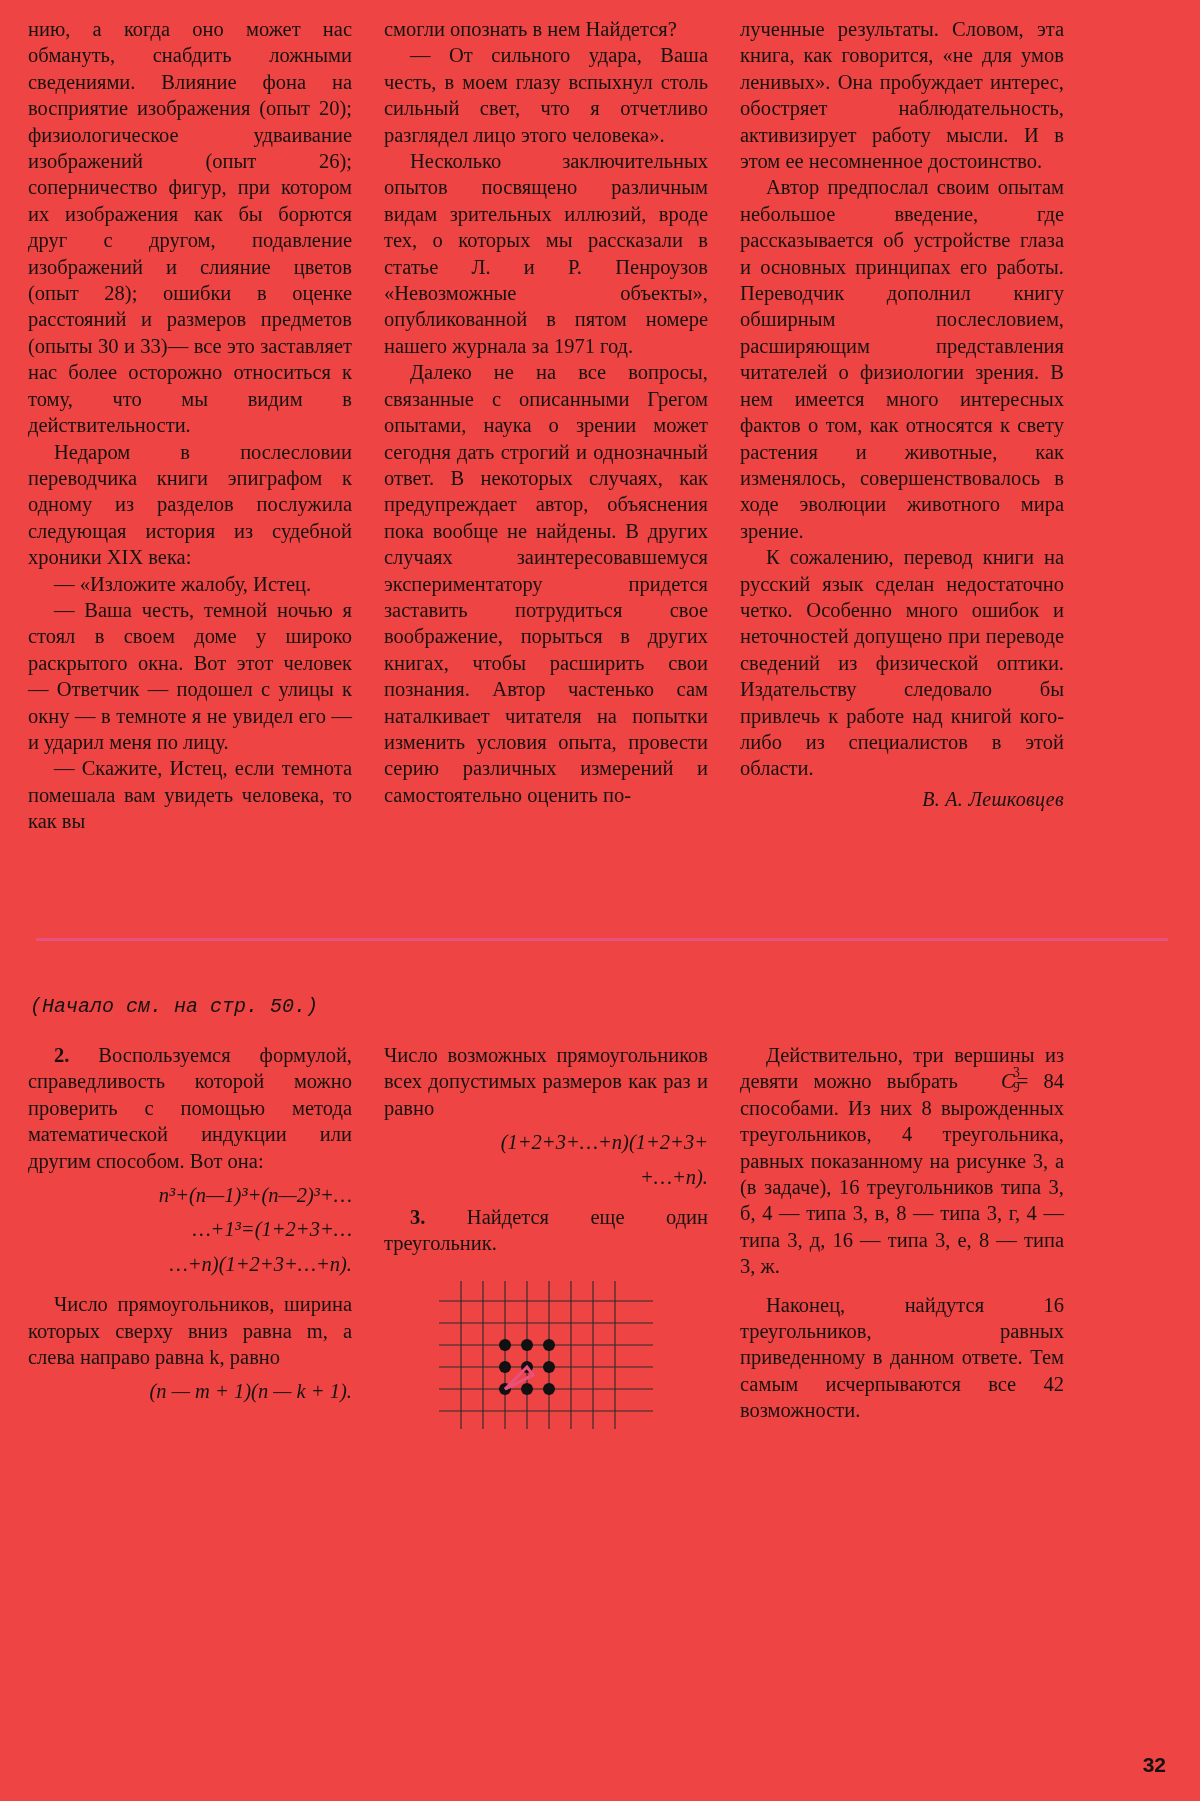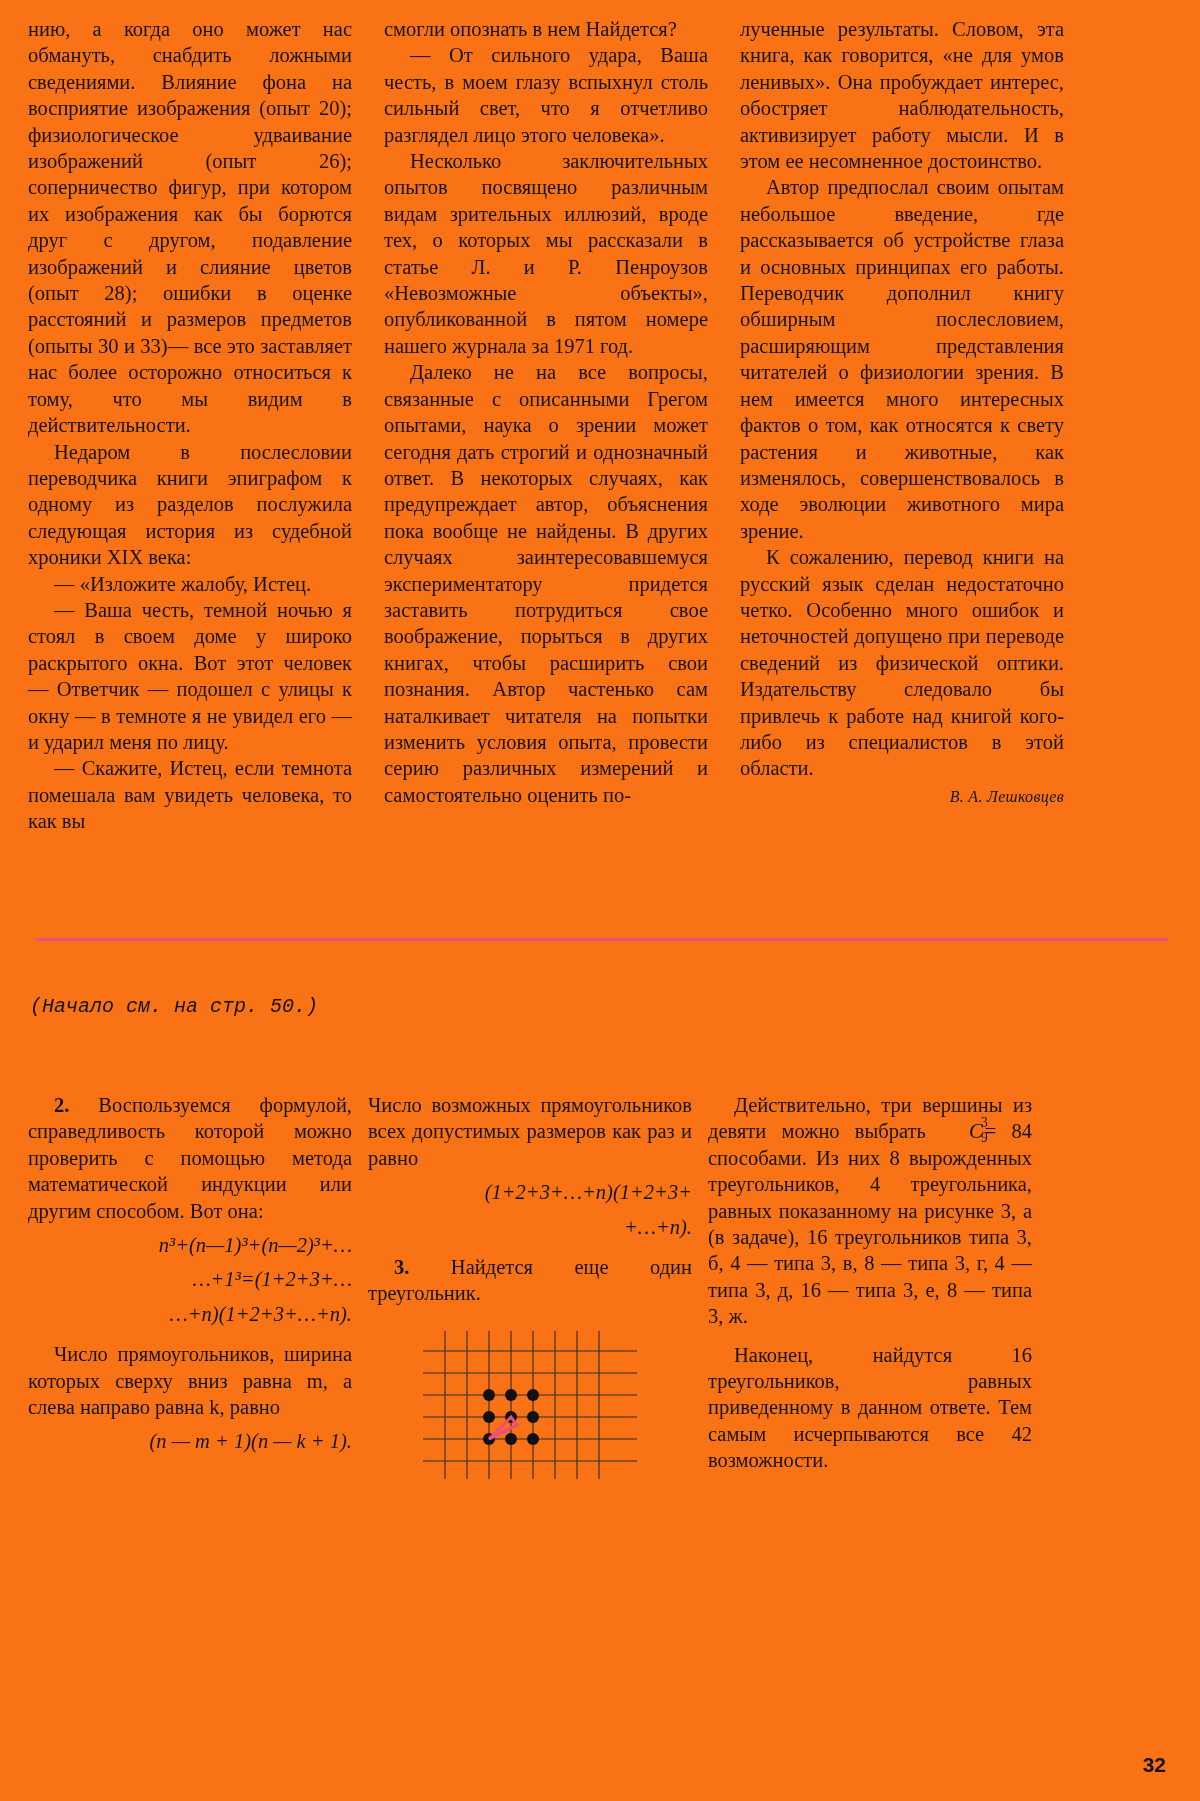--- a/index.html
+++ b/index.html
@@ -13,21 +13,21 @@
     position: relative;
     font-family: "Liberation Serif", serif;
     color: #15130f;
     overflow: hidden;
   }
   .page {
     position: absolute;
     left: 0; top: 0;
     width: 1200px;
     height: 1801px;
-    background: #f97316;
+    background: #ef4444;
   }
 
   
   .top-cols {
     position: absolute;
     left: 28px;
     top: 16px;
     width: 1150px;
     display: flex;
     gap: 32px;
@@ -42,21 +42,21 @@
     text-align: justify;
     text-justify: inter-word;
     hyphens: manual;
   }
   .col p.ind { text-indent: 26px; }
   .col p.noind { text-indent: 0; }
   .sig {
     margin-top: 6px;
     text-align: right;
     font-style: italic;
-    font-size: 16px;
+    font-size: 20px;
     letter-spacing: 0.3px;
   }
 
   
   .divider {
     position: absolute;
     left: 36px;
     top: 938px;
     width: 1132px;
     height: 3px;
@@ -70,24 +70,24 @@
     top: 995px;
     font-size: 20px;
     font-style: italic;
     font-family: Liberation Mono, monospace;
   }
 
   
   .bot-cols {
     position: absolute;
     left: 28px;
-    top: 1092px;
+    top: 1042px;
     width: 1150px;
     display: flex;
-    gap: 16px;
+    gap: 32px;
   }
   .bcol { width: 324px; }
   .bcol p {
     margin: 0;
     font-size: 20.5px;
     line-height: 26.4px;
     text-align: justify;
   }
   .bcol p.ind { text-indent: 26px; }
   .bcol p.formula {

